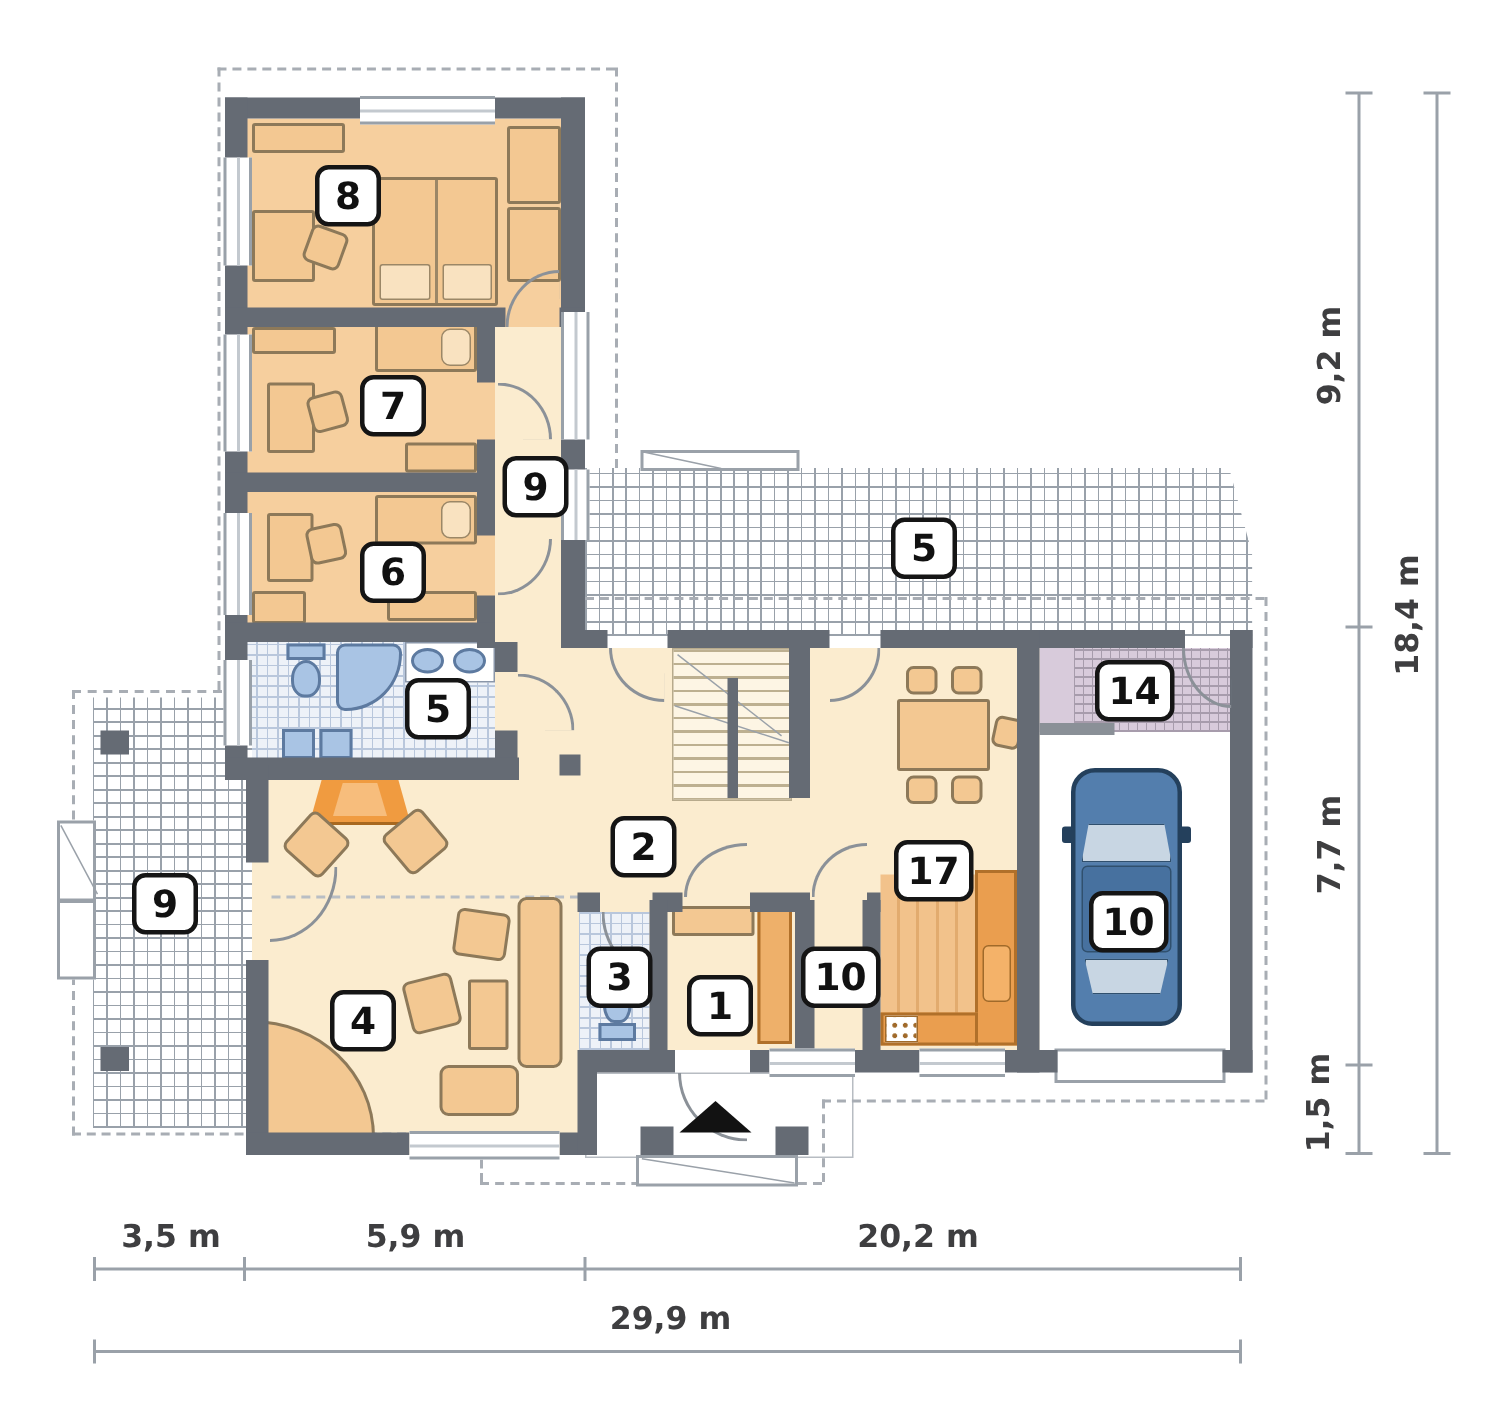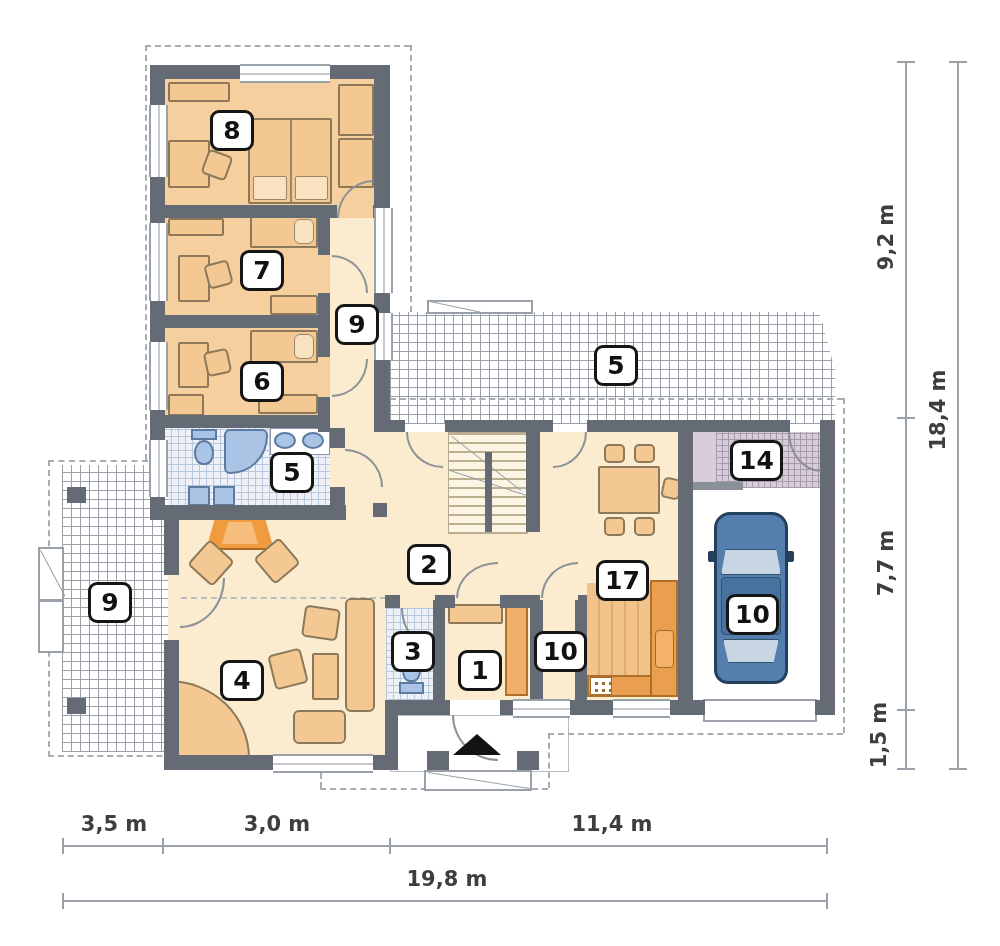--- a/index.html
+++ b/index.html
@@ -275,20 +275,20 @@
   <div class="tick-h" style="left:949px;top:61px;"></div>
   <div class="tick-h" style="left:949px;top:768px;"></div>
   <div class="dim-label vert" style="left:903px;top:385px;width:70px;height:50px;">18,4 m</div>
 
   <div class="dim-line-h" style="left:63px;top:845px;width:764px;"></div>
   <div class="tick-v" style="left:62px;top:838px;"></div>
   <div class="tick-v" style="left:162px;top:838px;"></div>
   <div class="tick-v" style="left:389px;top:838px;"></div>
   <div class="tick-v" style="left:826px;top:838px;"></div>
   <div class="dim-label" style="left:74px;top:810px;width:80px;height:28px;">3,5 m</div>
-  <div class="dim-label" style="left:237px;top:810px;width:80px;height:28px;">3,0 m</div>
-  <div class="dim-label" style="left:567px;top:810px;width:90px;height:28px;">11,4 m</div>
+  <div class="dim-label" style="left:237px;top:810px;width:80px;height:28px;">5,9 m</div>
+  <div class="dim-label" style="left:567px;top:810px;width:90px;height:28px;">20,2 m</div>
   <div class="dim-line-h" style="left:63px;top:900px;width:764px;"></div>
   <div class="tick-v" style="left:62px;top:893px;"></div>
   <div class="tick-v" style="left:826px;top:893px;"></div>
-  <div class="dim-label" style="left:402px;top:864px;width:90px;height:30px;">19,8 m</div>
+  <div class="dim-label" style="left:402px;top:864px;width:90px;height:30px;">29,9 m</div>
 
 </div>
 
 </body></html>

